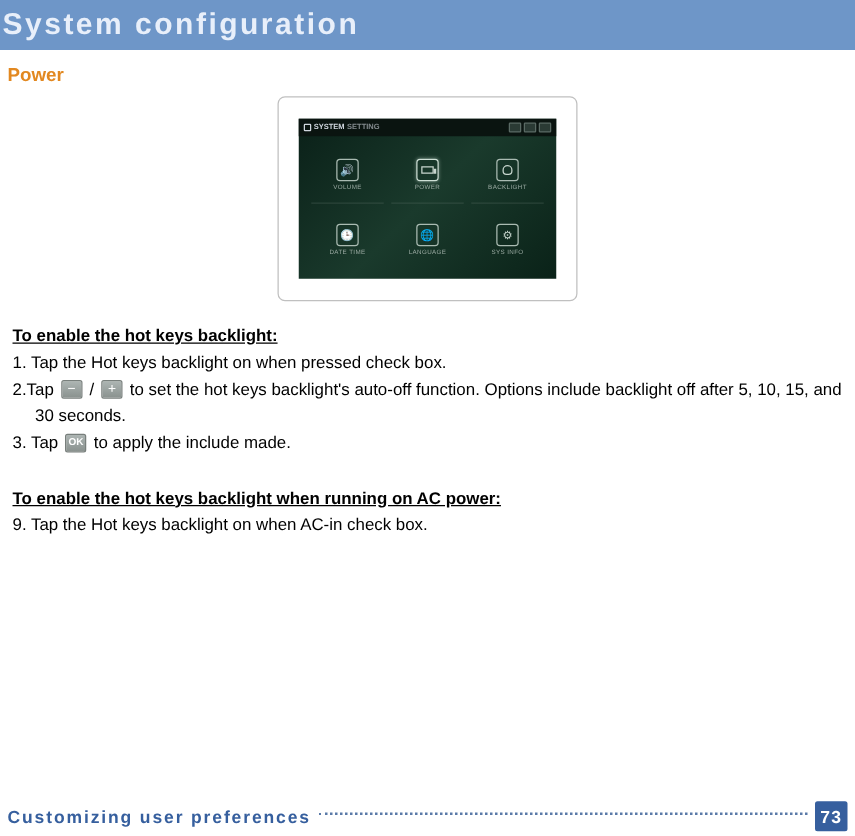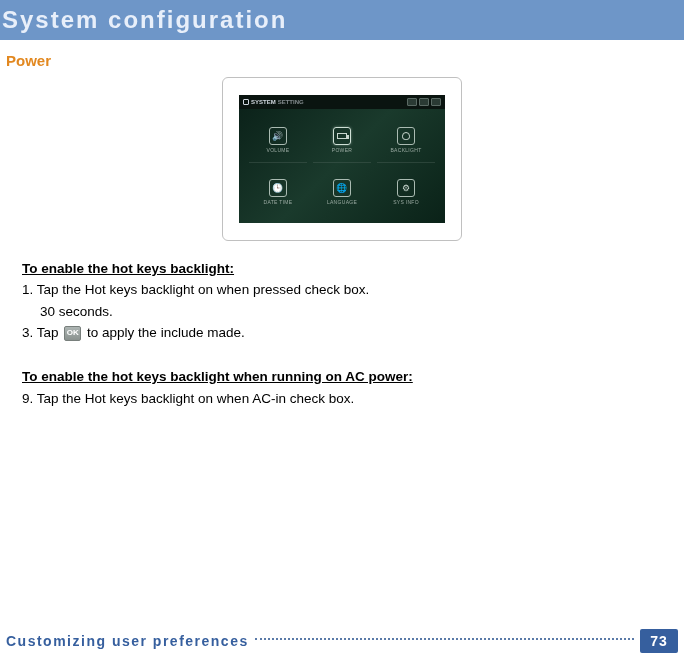--- a/index.html
+++ b/index.html
@@ -124,21 +124,21 @@
   }
   .bulb-shape {
     width: 8px; height: 8px; border: 1px solid #c8d6ce; border-radius: 50% 50% 40% 40%;
   }
   .speaker-shape { font-size: 9px; color:#c8d6ce; }
   .gear-shape { font-size: 9px; color:#c8d6ce; }
   .globe-shape { font-size: 9px; color:#c8d6ce; }
   .clock-shape { font-size: 9px; color:#c8d6ce; }
 
   .body-text {
-    padding: 0 22px;
+    padding: 0 10px;
     font-size: 13.5px;
     color: #000;
     line-height: 1.5;
   }
   .sub-heading {
     font-weight: bold;
     text-decoration: underline;
     margin-top: 4px;
   }
   .step { margin-top: 1px; }
@@ -158,21 +158,21 @@
     line-height: 1;
     margin: 0 2px;
   }
   .inline-icon.ok {
     font-size: 8px;
     font-weight: bold;
   }
 
   .footer {
     position: absolute;
-    bottom: 16px;
+    bottom: 4px;
     left: 0;
     right: 0;
     padding: 0 6px;
     display: flex;
     align-items: center;
     gap: 6px;
   }
   .footer-text {
     font-family: "Arial Black", Arial, sans-serif;
     font-size: 14px;
@@ -181,21 +181,21 @@
     color: #365f9e;
     white-space: nowrap;
   }
   .dots {
     flex: 1;
     border-bottom: 2px dotted #5a7aa8;
     height: 0;
     margin-bottom: 4px;
   }
   .page-badge {
-    width: 38px;
+    width: 26px;
     height: 24px;
     background: #365f9e;
     color: #ffffff;
     font-family: "Arial Black", Arial, sans-serif;
     font-weight: 900;
     font-size: 14px;
     letter-spacing: 1px;
     display: flex;
     align-items: center;
     justify-content: center;
@@ -262,20 +262,27 @@
           </div>
         <div class="tile-label">SYS INFO</div>
       </div>
     </div>
   </div>
 </div>
 
 <div class="body-text">
   <div class="sub-heading">To enable the hot keys backlight:</div>
   <div class="step">1. Tap the Hot keys backlight on when pressed check box.</div>
+  <div class="step">
+    <span>2.Tap</span>
+    <span class="inline-icon">−</span>
+    <span>/</span>
+    <span class="inline-icon">+</span>
+    <span>to set the hot keys backlight's auto-off function. Options include backlight off after 5, 10, 15, and</span>
+  </div>
   <div class="step indent">30 seconds.</div>
   <div class="step">
     <span>3. Tap</span>
     <span class="inline-icon ok">OK</span>
     <span>to apply the include made.</span>
   </div>
   <br>
   <div class="sub-heading">To enable the hot keys backlight when running on AC power:</div>
   <div class="step">9. Tap the Hot keys backlight on when AC-in check box.</div>
 </div>

